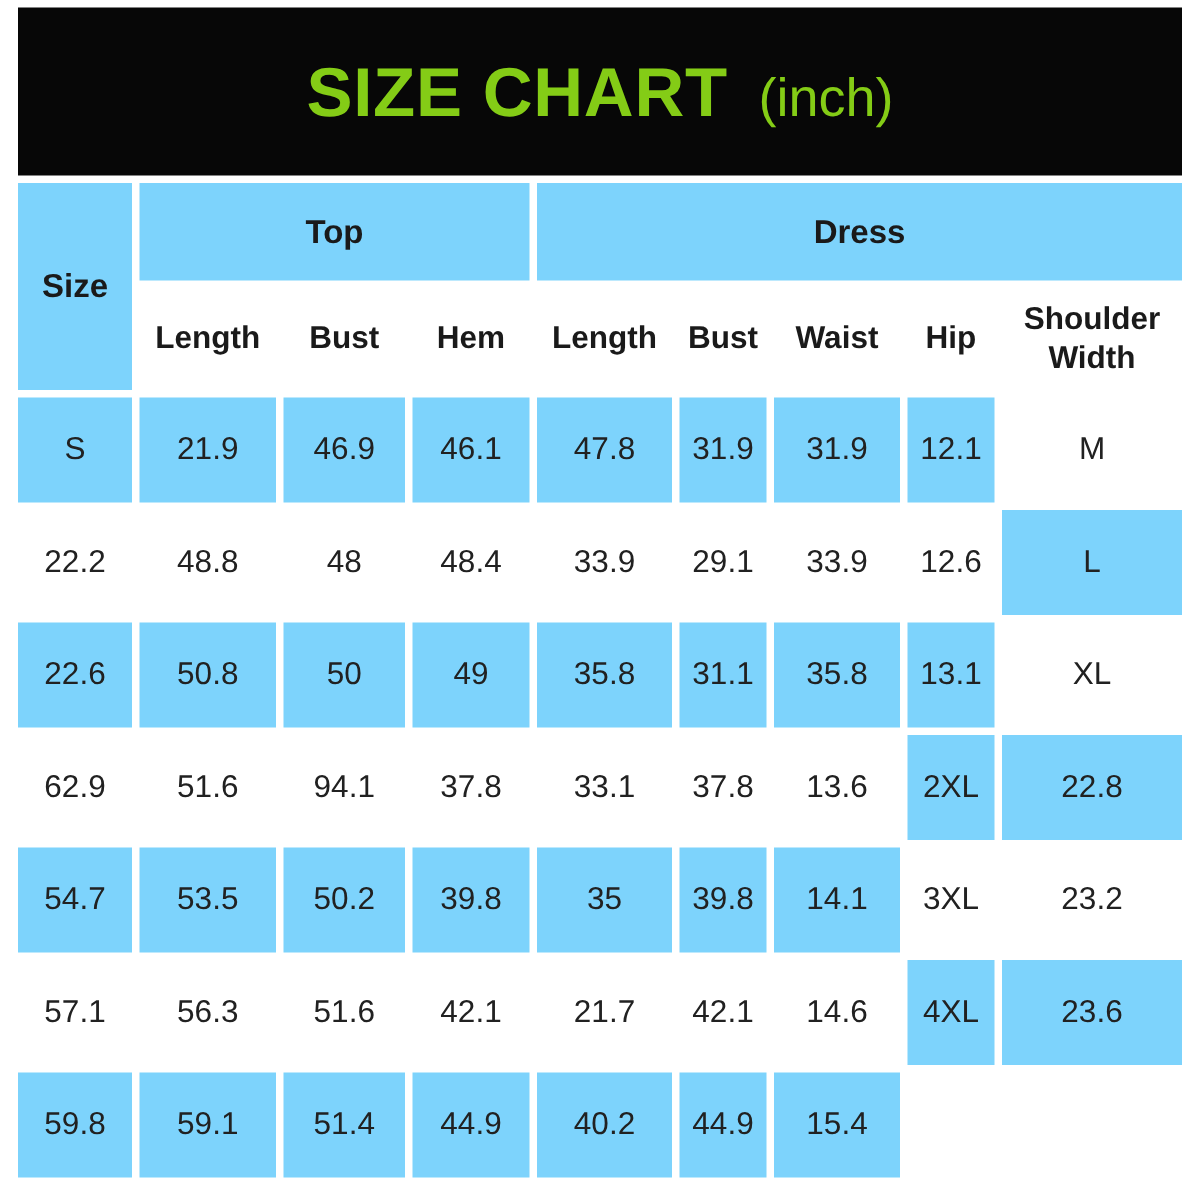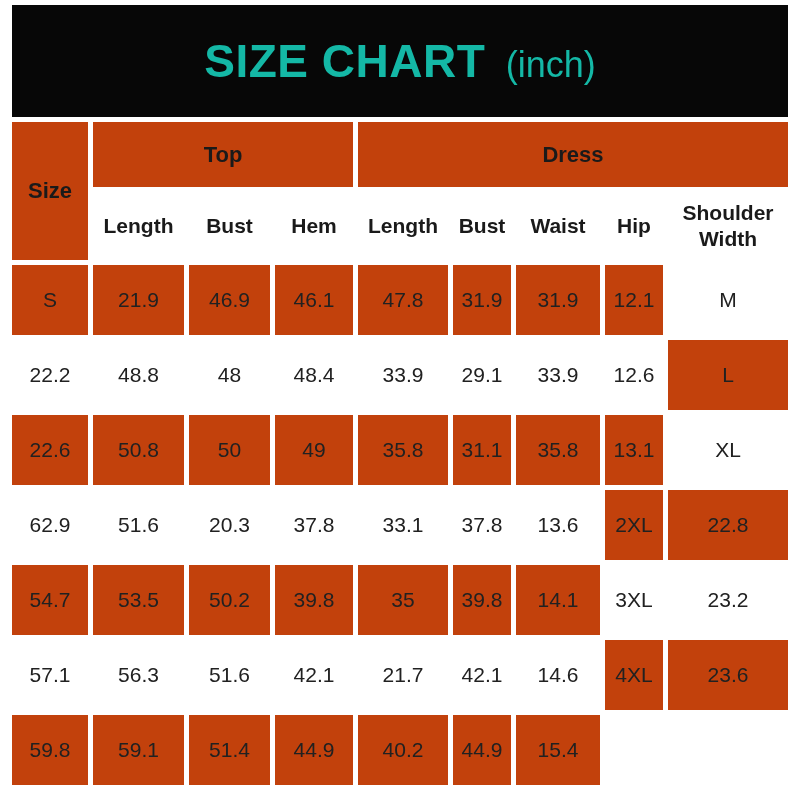--- a/index.html
+++ b/index.html
@@ -17,21 +17,21 @@
   }
   .banner {
     height: 112px;
     background: #070707;
     display: flex;
     align-items: center;
     justify-content: center;
     margin-bottom: 5px;
   }
   .banner-inner {
-    color: #14b8a6;
+    color: #84cc16;
     white-space: nowrap;
   }
   .banner-title {
     font-size: 46px;
     font-weight: 700;
     letter-spacing: 0.5px;
   }
   .banner-unit {
     font-size: 36px;
     font-weight: 400;
@@ -44,21 +44,21 @@
     column-gap: 5px;
     row-gap: 5px;
     width: 776px;
   }
   .cell {
     display: flex;
     align-items: center;
     justify-content: center;
     text-align: center;
   }
-  .gray { background: #c2410c; }
+  .gray { background: #7dd3fc; }
   .white { background: #ffffff; }
   .hdr {
     font-size: 22px;
     font-weight: 700;
     color: #1a1a1a;
   }
   .subhdr {
     font-size: 21px;
     font-weight: 700;
     color: #1a1a1a;
@@ -125,21 +125,21 @@
     <div class="cell gray data">50</div>
     <div class="cell gray data">49</div>
     <div class="cell gray data">35.8</div>
     <div class="cell gray data">31.1</div>
     <div class="cell gray data">35.8</div>
     <div class="cell gray data">13.1</div>
 
     <div class="cell white data">XL</div>
     <div class="cell white data">62.9</div>
     <div class="cell white data">51.6</div>
-    <div class="cell white data">20.3</div>
+    <div class="cell white data">94.1</div>
     <div class="cell white data">37.8</div>
     <div class="cell white data">33.1</div>
     <div class="cell white data">37.8</div>
     <div class="cell white data">13.6</div>
 
     <div class="cell gray data">2XL</div>
     <div class="cell gray data">22.8</div>
     <div class="cell gray data">54.7</div>
     <div class="cell gray data">53.5</div>
     <div class="cell gray data">50.2</div>

